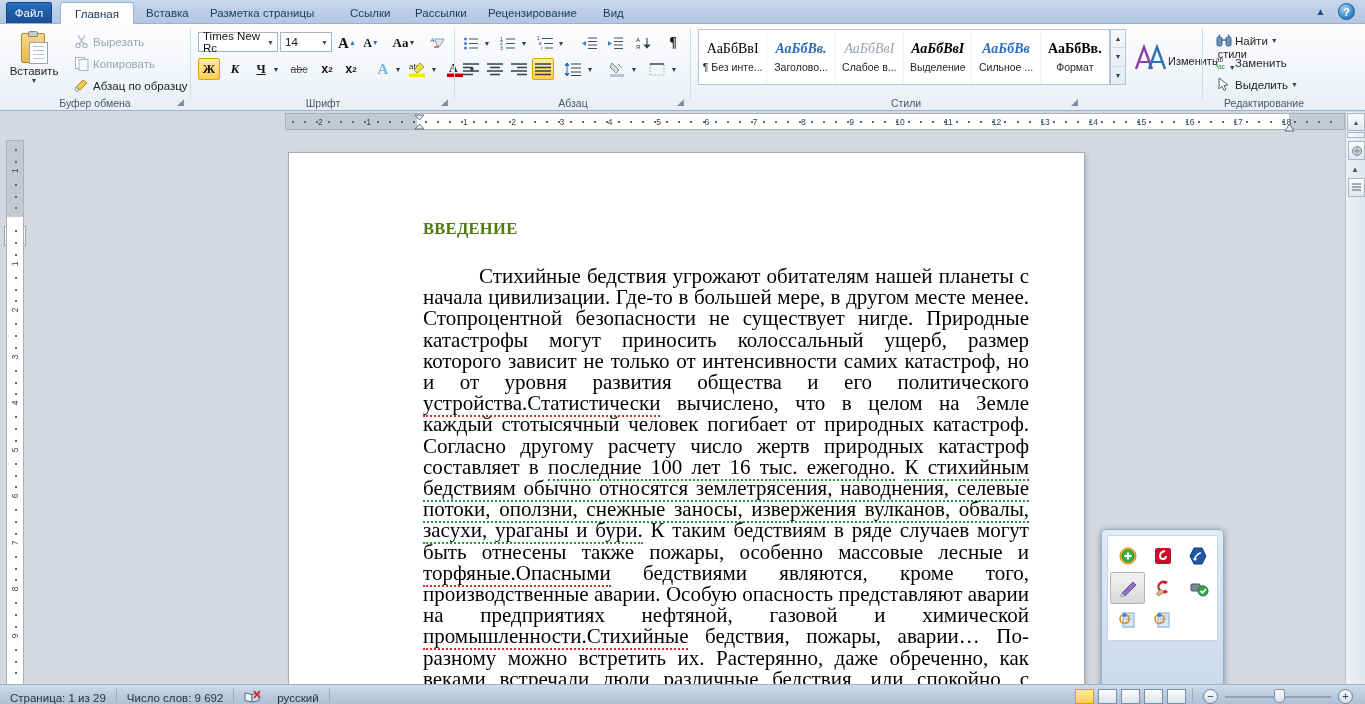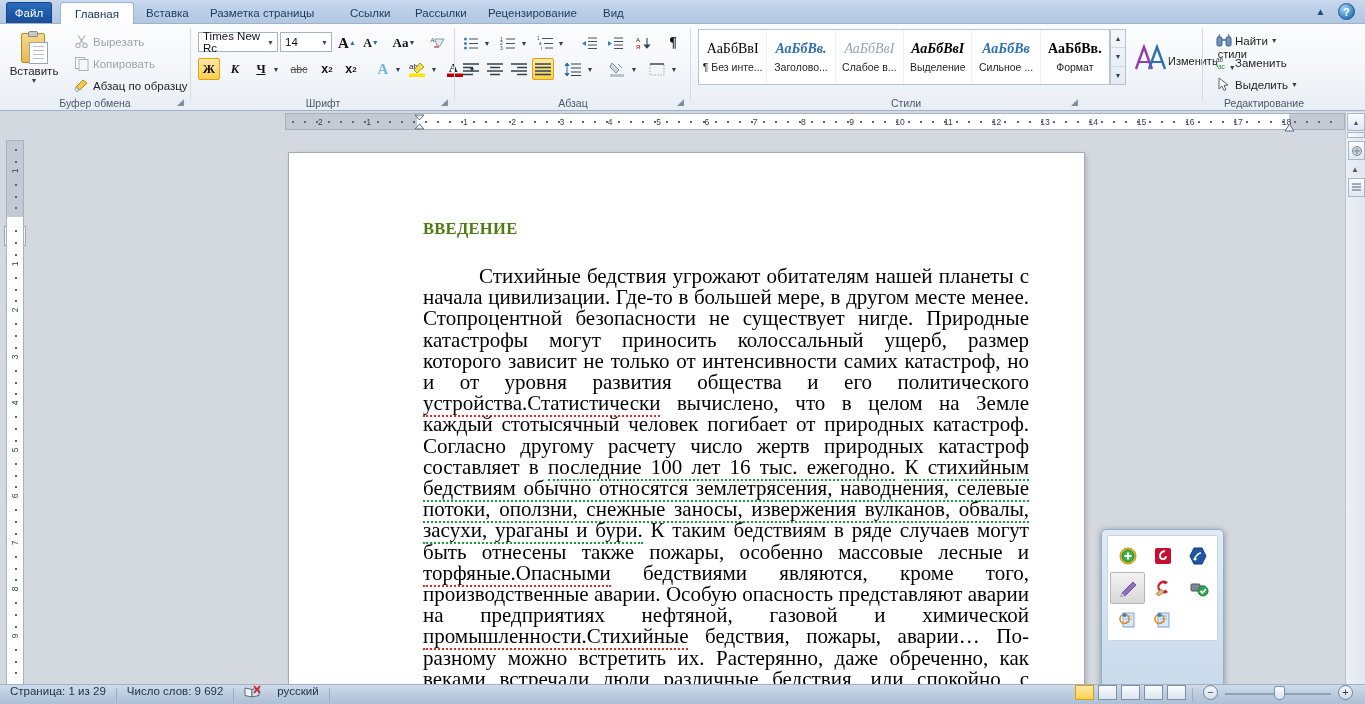--- a/index.html
+++ b/index.html
@@ -255,21 +255,21 @@
   }
 
   
   .statusbar {
     position: absolute; bottom: 0; left: 0; width: 1365px; height: 20px;
     background: linear-gradient(to bottom,#cfdbe9 0%,#bcccdf 50%,#adc0d6 100%);
     border-top: 1px solid #9fb2c8;
     display: flex; align-items: center;
     font-size: 11.5px; color: #1c3048;
   }
-  .sb-item { padding: 0 10px; height: 100%; display: flex; align-items: flex-start; gap: 5px; }
+  .sb-item { padding: 0 10px; height: 100%; display: flex; align-items: flex-end; gap: 5px; }
   .sb-sep { width: 1px; height: 14px; background: #9aadc2; }
   .zoom-slider {
     position: relative; width: 106px; height: 16px; display: flex; align-items: center;
   }
   .zs-track { position: absolute; left: 0; right: 0; top: 8px; height: 2px; background: #8fa2b6; }
   .zs-thumb {
     position: absolute; left: 49px; top: 1px; width: 11px; height: 14px;
     background: linear-gradient(to bottom,#fcfdfe,#d9e2ec);
     border: 1px solid #7d90a5;
     border-radius: 2px 2px 5px 5px;

